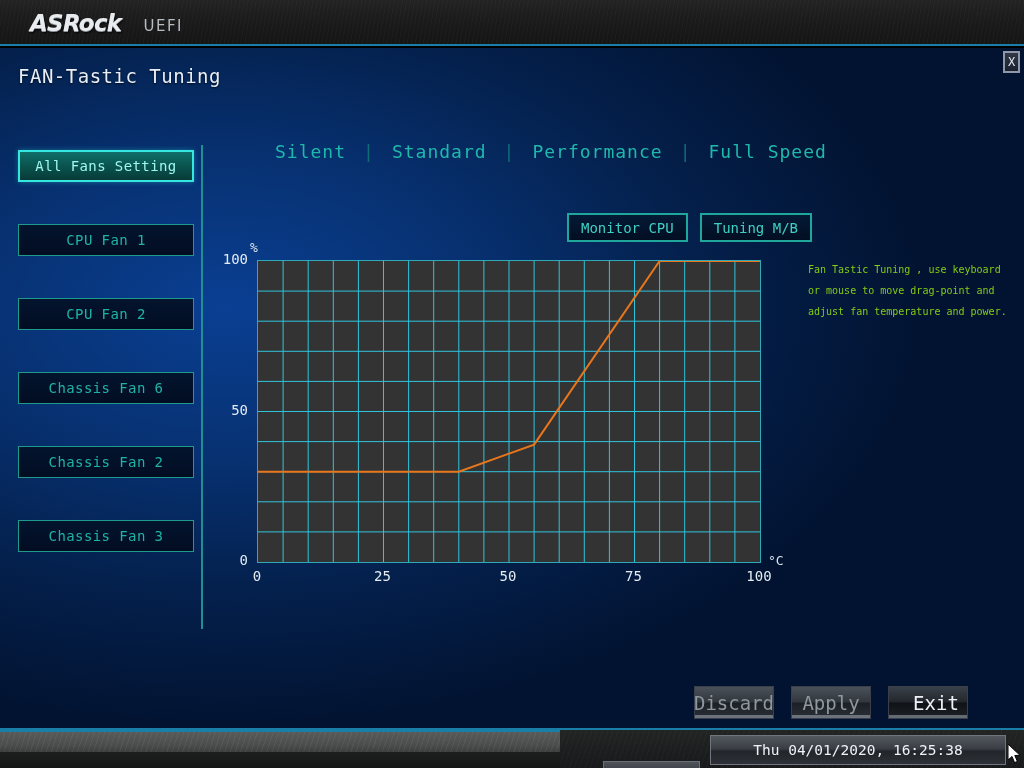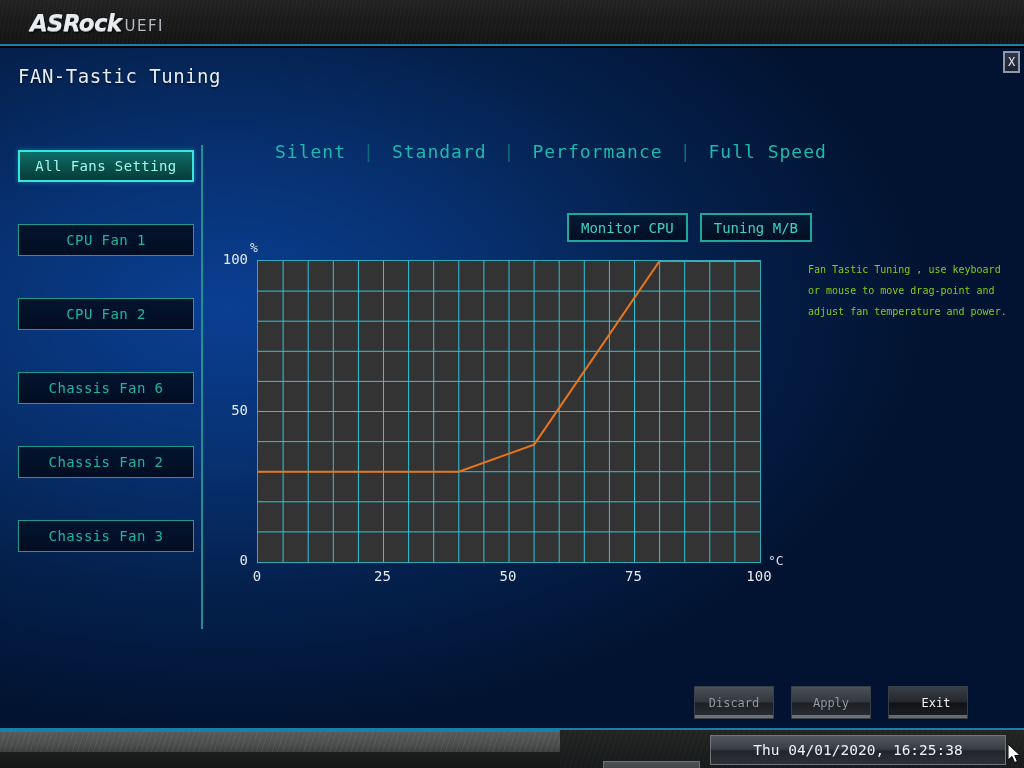--- a/index.html
+++ b/index.html
@@ -13,21 +13,21 @@
   
   .topbar {
     position:absolute; left:0; top:0; width:1024px; height:46px;
     background:
       repeating-linear-gradient(100deg, rgba(255,255,255,0.022) 0px, rgba(255,255,255,0.022) 1px, rgba(0,0,0,0) 1px, rgba(0,0,0,0) 4px),
       linear-gradient(180deg,#232323 0%,#1b1b1b 45%,#151515 100%);
     border-bottom:2px solid #1a7fa8;
   }
   .brand {
     position:absolute; left:30px; top:10px;
-    display:flex; align-items:baseline; gap:3px;
+    display:flex; align-items:baseline; gap:22px;
   }
   .brand-asrock {
     font-family:"DejaVu Sans","Liberation Sans",sans-serif;
     font-weight:bold; font-style:italic; font-size:23px;
     letter-spacing:-0.7px;
     color:#e9ecef;
     text-shadow:0 1px 0 #8e949b, 1px 2px 2px rgba(0,0,0,0.8);
   }
   .brand-uefi {
     font-family:"DejaVu Sans","Liberation Sans",sans-serif;
@@ -130,21 +130,21 @@
     position:absolute; left:808px; top:259px; width:200px;
     font-size:10px; line-height:21px; color:#84cc16;
     white-space:pre-wrap;
   }
 
   
   .actions { position:absolute; left:694px; top:686px; display:flex; gap:17px; }
   .act-btn {
     width:80px; height:33px;
     display:flex; align-items:center; justify-content:center;
-    font-size:12px; cursor:pointer;
+    font-size:19px; cursor:pointer;
     border:1px solid #3a4049;
     background:linear-gradient(180deg,#4b5159 0%,#32373e 48%,#1c2026 52%,#2a2f36 100%);
     box-shadow:inset 0 -3px 0 rgba(190,200,210,0.45);
     color:#8f979f;
   }
   .act-btn.enabled { color:#eef2f6; background:linear-gradient(180deg,#3a4049 0%,#23272d 48%,#0f1216 52%,#1d2127 100%);padding-left:16px; }
 
   
   .statusbar {
     position:absolute; left:0; top:730px; width:1024px; height:38px;

